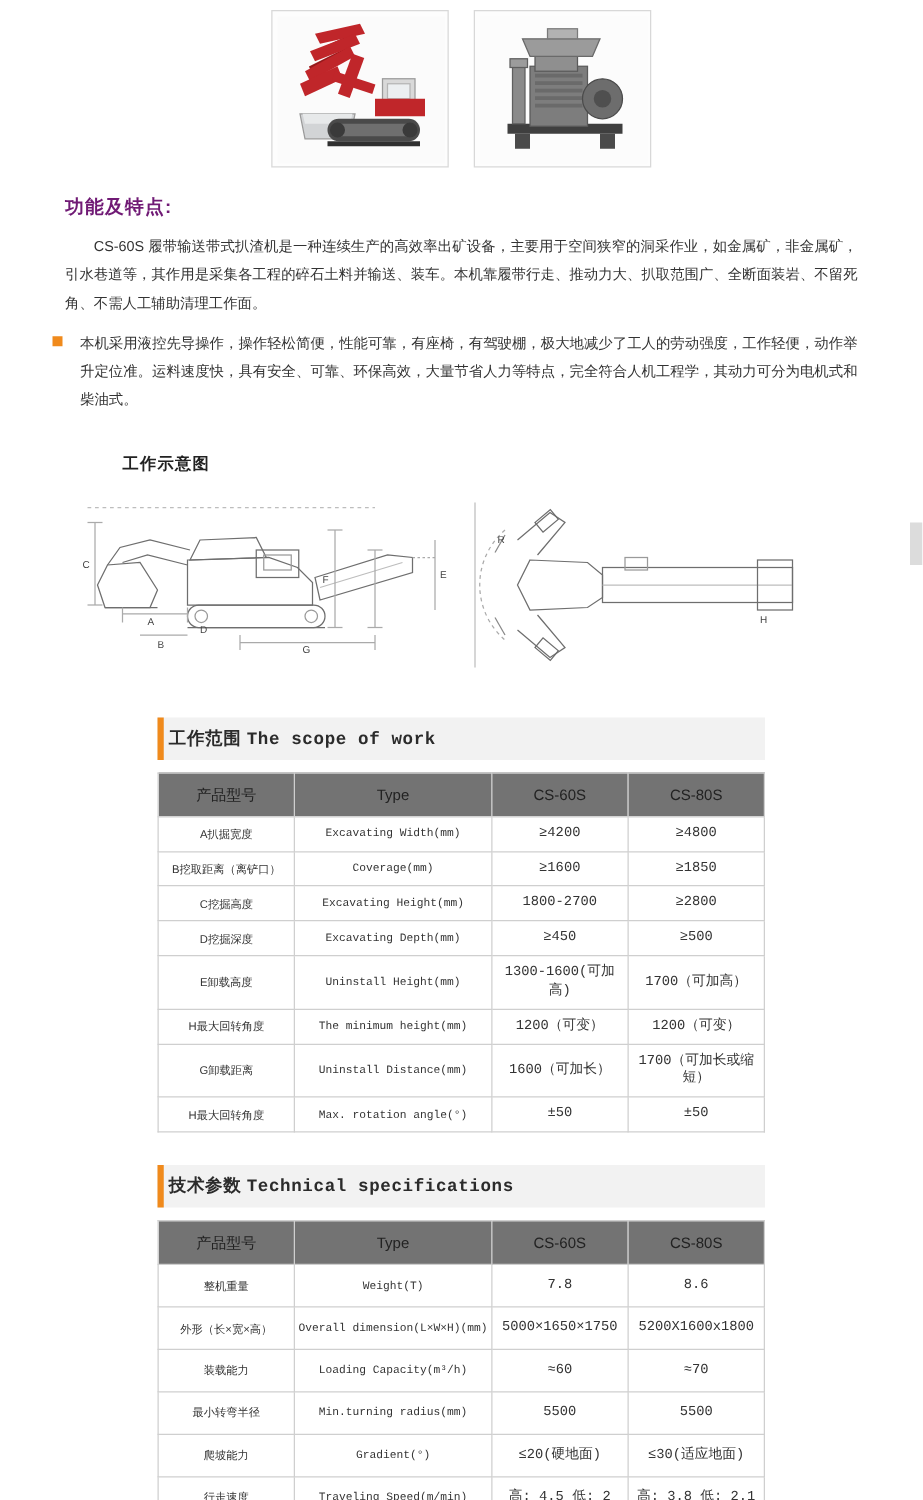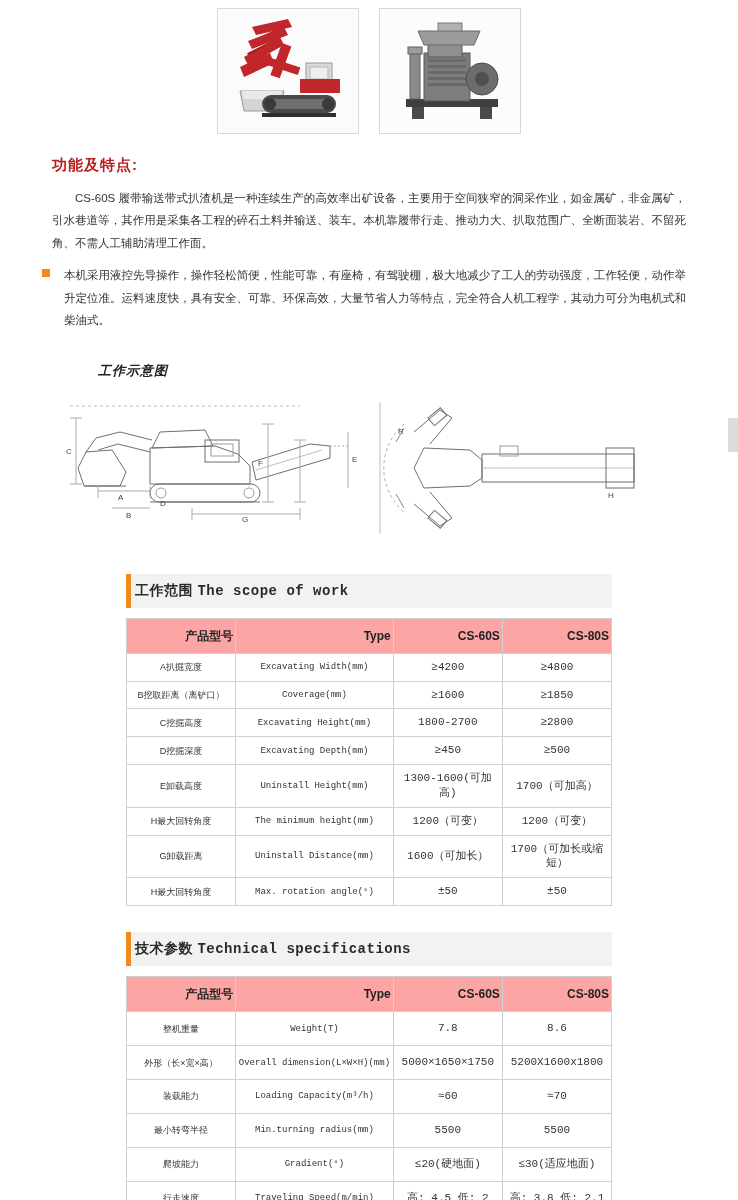--- a/index.html
+++ b/index.html
@@ -26,21 +26,21 @@
     position: relative;
     overflow: hidden;
   }
   .photo-inner { position: absolute; inset: 4px; }
 
   
   .sect-title {
     margin: 22px 0 0 52px;
     font-size: 15px;
     font-weight: bold;
-    color: #b91c1c;
+    color: #701a75;
     letter-spacing: 1px;
   }
 
   .para {
     margin: 12px 52px 0 52px;
     font-size: 11.5px;
     line-height: 1.95;
     color: #333;
     text-align: justify;
   }
@@ -62,21 +62,20 @@
     background: #f08a1c;
   }
 
   
   .diagram-title {
     margin: 30px 0 0 98px;
     font-size: 13px;
     font-weight: bold;
     color: #222;
     letter-spacing: 1px;
-    font-style: italic;
   }
   .diagram-wrap {
     margin: 8px 0 0 0;
     height: 160px;
     position: relative;
   }
   .side-tab {
     position: absolute;
     right: 0; top: 30px;
     width: 10px; height: 34px;
@@ -106,26 +105,25 @@
     border: 1px solid #cfcfcf;
     text-align: center;
     vertical-align: middle;
     font-size: 9px;
     color: #333;
     padding: 6px 2px;
     line-height: 1.35;
     word-break: break-word;
   }
   thead th {
-    background: #fca5a5;
+    background: #737373;
     font-size: 12px;
-    font-weight: bold;
+    font-weight: normal;
     color: #222;
     padding: 9px 2px;
-    text-align: right;
   }
   .col-a { width: 22.5%; }
   .col-b { width: 32.5%; }
   .col-c { width: 22.5%; }
   .col-d { width: 22.5%; }
   tbody tr td:nth-child(1) { font-size: 9px; }
   tbody tr td:nth-child(2) { font-family: "Liberation Mono", monospace; font-size: 9px; }
   tbody tr td:nth-child(3),
   tbody tr td:nth-child(4) { font-family: Liberation Mono, monospace; font-size: 11px; }
   .t2 tbody tr td { padding: 9px 2px; }

